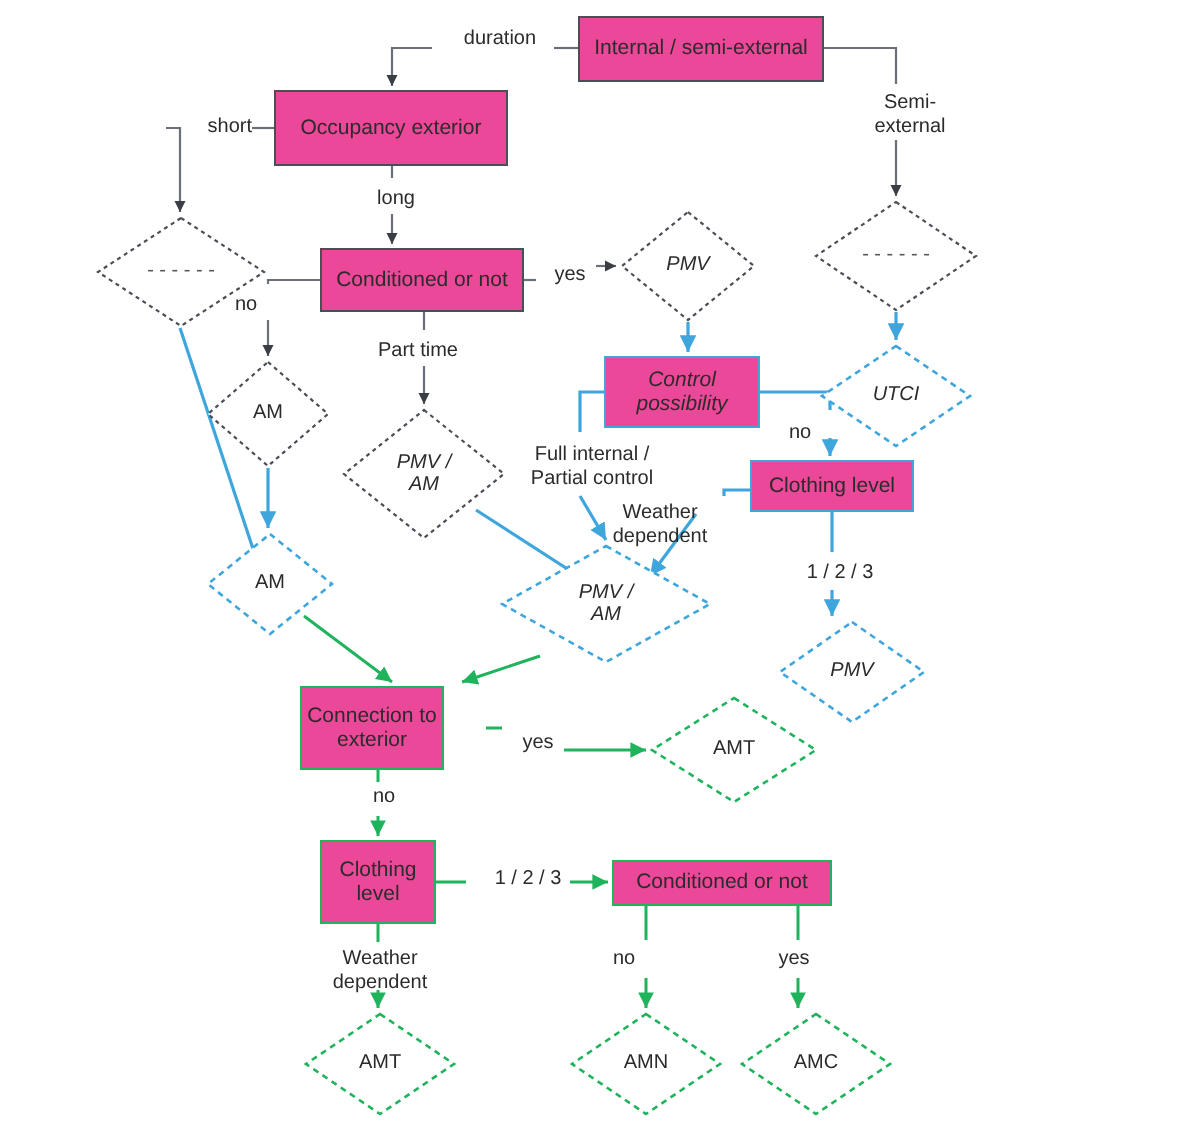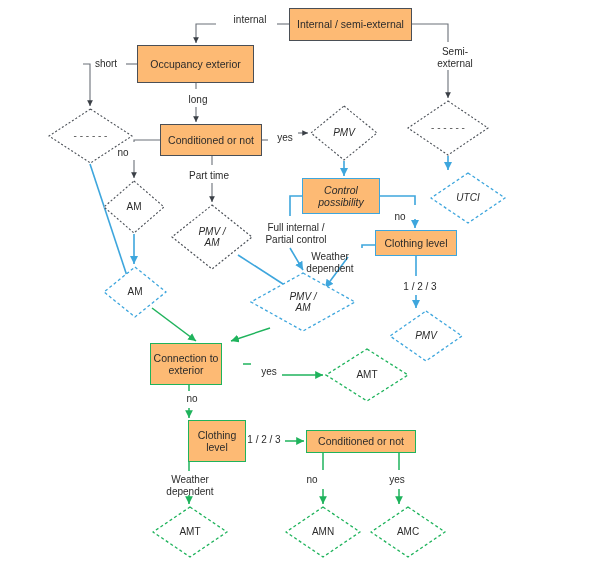--- a/index.html
+++ b/index.html
@@ -29,21 +29,21 @@
     display: flex;
     align-items: center;
     justify-content: center;
     text-align: center;
     line-height: 1.15;
     color: #2b2b2b;
     z-index: 5;
   }
   
   .rect {
-    background: #fdba74;
+    background: #ec4899;
     font-size: 10.5px;
   }
   .rect.black  { border: 1.6px solid #4a4f56; }
   .rect.blue   { border: 1.6px solid #3ea6dd; }
   .rect.green  { border: 1.6px solid #1fb35c; }
 
   
   .dia {
     position: absolute;
     z-index: 4;
@@ -218,21 +218,21 @@
         <svg class="shape" viewBox="0 0 82 66" preserveAspectRatio="none">
           <path d="M41,1 L81,33 L41,65 L1,33 Z" fill="#ffffff" stroke="#4a4f56" stroke-width="1.1" stroke-dasharray="2,2"></path>
         </svg>
         <div class="lbl" style="white-space: pre-line;">PMV /
 AM</div>
       </div>
       <div class="node rect blue" style="left: 302px; top: 178px; width: 78px; height: 36px;">
         <span style="white-space: pre-line; font-style: italic;">Control
 possibility</span>
       </div>
-      <div class="dia" style="left: 430px; top: 172px; width: 76px; height: 52px;">
+      <div class="dia" style="left: 410px; top: 172px; width: 76px; height: 52px;">
         <svg class="shape" viewBox="0 0 76 52" preserveAspectRatio="none">
           <path d="M38,1 L75,26 L38,51 L1,26 Z" fill="#ffffff" stroke="#3ea6dd" stroke-width="1.3" stroke-dasharray="3,2.5"></path>
         </svg>
         <div class="lbl" style="white-space: pre-line;">UTCI</div>
       </div>
       <div class="node rect blue" style="left: 375px; top: 230px; width: 82px; height: 26px;">
         <span style="white-space: pre-line;">Clothing level</span>
       </div>
       <div class="dia" style="left: 103px; top: 266px; width: 64px; height: 52px;">
         <svg class="shape" viewBox="0 0 64 52" preserveAspectRatio="none">
@@ -256,21 +256,21 @@
       <div class="node rect green" style="left: 150px; top: 343px; width: 72px; height: 42px;">
         <span style="white-space: pre-line;">Connection to
 exterior</span>
       </div>
       <div class="dia" style="left: 325px; top: 348px; width: 84px; height: 54px;">
         <svg class="shape" viewBox="0 0 84 54" preserveAspectRatio="none">
           <path d="M42,1 L83,27 L42,53 L1,27 Z" fill="#ffffff" stroke="#1fb35c" stroke-width="1.3" stroke-dasharray="3,2.5"></path>
         </svg>
         <div class="lbl upright" style="white-space: pre-line;">AMT</div>
       </div>
-      <div class="node rect green" style="left: 160px; top: 420px; width: 58px; height: 42px; margin-left: 28px;">
+      <div class="node rect green" style="left: 160px; top: 420px; width: 58px; height: 42px;">
         <span style="white-space: pre-line;">Clothing
 level</span>
       </div>
       <div class="node rect green" style="left: 306px; top: 430px; width: 110px; height: 23px;">
         <span style="white-space: pre-line;">Conditioned or not</span>
       </div>
       <div class="dia" style="left: 152px; top: 506px; width: 76px; height: 52px;">
         <svg class="shape" viewBox="0 0 76 52" preserveAspectRatio="none">
           <path d="M38,1 L75,26 L38,51 L1,26 Z" fill="#ffffff" stroke="#1fb35c" stroke-width="1.3" stroke-dasharray="3,2.5"></path>
         </svg>
@@ -283,22 +283,22 @@
         <div class="lbl upright" style="white-space: pre-line;">AMN</div>
       </div>
       <div class="dia" style="left: 370px; top: 506px; width: 76px; height: 52px;">
         <svg class="shape" viewBox="0 0 76 52" preserveAspectRatio="none">
           <path d="M38,1 L75,26 L38,51 L1,26 Z" fill="#ffffff" stroke="#1fb35c" stroke-width="1.3" stroke-dasharray="3,2.5"></path>
         </svg>
         <div class="lbl upright" style="white-space: pre-line; text-align: center;">AMC</div>
       </div>
     </div>
   <div id="labels-layer">
-      <div class="edgelabel multi" style="left: 222px; top: 14px; width: 56px;">internal</div>
-      <div class="edgelabel multi" style="left: 86px; top: 58px; width: 40px;">short</div>
+      <div class="edgelabel multi" style="left: 222px; top: 14px; width: 56px;">duration</div>
+      <div class="edgelabel multi" style="left: 86px; top: 58px; width: 40px; text-align: right;">short</div>
       <div class="edgelabel multi" style="left: 429px; top: 46px; width: 52px;">Semi-
 external</div>
       <div class="edgelabel multi" style="left: 178px; top: 94px; width: 40px;">long</div>
       <div class="edgelabel multi" style="left: 111px; top: 147px; width: 24px;">no</div>
       <div class="edgelabel multi" style="left: 272px; top: 132px; width: 26px;">yes</div>
       <div class="edgelabel multi" style="left: 180px; top: 170px; width: 58px;">Part time</div>
       <div class="edgelabel multi" style="left: 257px; top: 222px; width: 78px;">Full internal /
 Partial control</div>
       <div class="edgelabel multi" style="left: 388px; top: 211px; width: 24px;">no</div>
       <div class="edgelabel multi" style="left: 299px; top: 251px; width: 62px;">Weather

